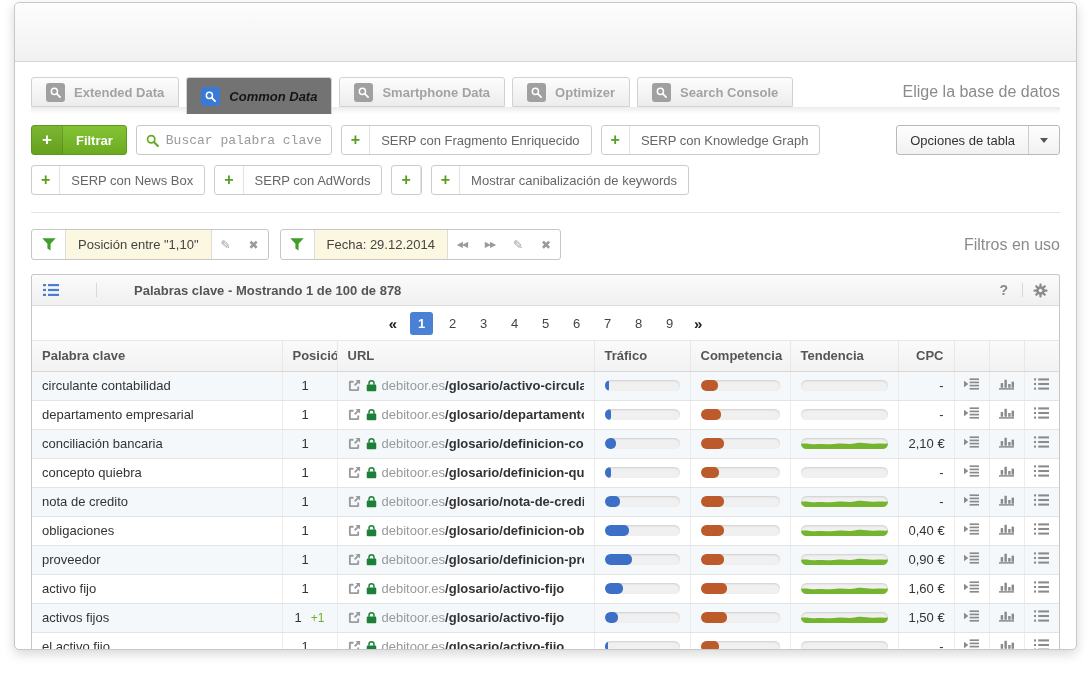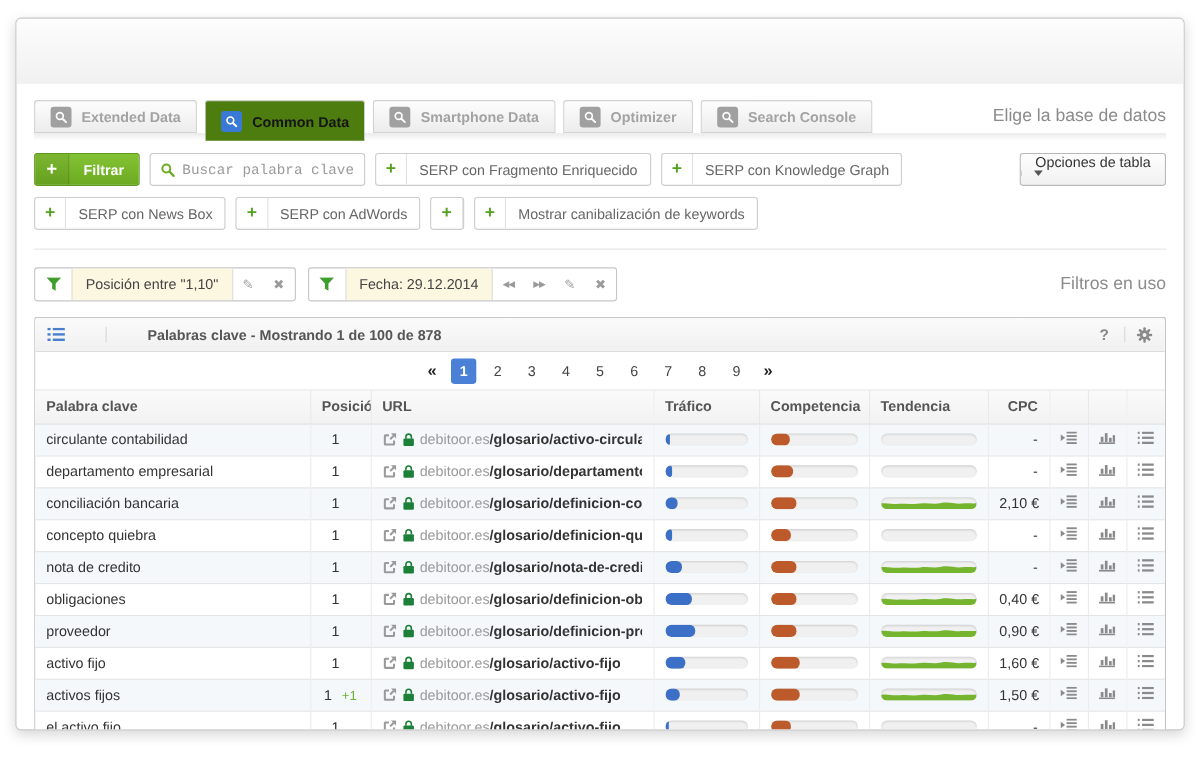--- a/index.html
+++ b/index.html
@@ -1,49 +1,49 @@
 <!DOCTYPE html>
 <html><head>
 <meta charset="utf-8">
 <style>
   * { box-sizing: border-box; margin: 0; padding: 0; }
   html,body { width:1091px; height:694px; background:#fff; font-family:"Liberation Sans", sans-serif; }
-  .window { position:absolute; left:14px; top:16px; width:1063px; height:648px;
+  .window { position:absolute; left:14px; top:2px; width:1063px; height:648px;
     background:#fff; border:1px solid #c8c8c8; border-radius:5px;
     box-shadow:0 4px 12px rgba(0,0,0,.16); overflow:hidden; }
   .win-head { height:59px; background:linear-gradient(#fdfdfd,#f1f1f1); border-bottom:1px solid #d6d6d6; border-radius:5px 5px 0 0; }
   .content { padding:0 16px; }
 
   
   .tabs-row { margin-top:15px; display:flex; align-items:flex-end; gap:7px; position:relative; }
   .tab { height:30px; padding:0 14px; display:flex; align-items:center; gap:9px;
     border:1px solid #d2d2d2; border-radius:3px 3px 0 0; background:linear-gradient(#fdfdfd,#ececec);
     color:#a3a3a3; font-weight:bold; font-size:13px; cursor:default; position:relative; }
-  .tab.active { height:37px; margin-bottom:-7px; background:#4d7c0f; color:#151515; border-bottom:0; z-index:2; }
+  .tab.active { height:37px; margin-bottom:-7px; background:#737373; color:#151515; border-bottom:0; z-index:2;font-style:italic; }
   .tabicon { width:19px; height:19px; border-radius:3px; background:#a0a0a0; display:flex; align-items:center; justify-content:center; flex:0 0 auto; }
   .tab.active .tabicon { background:#3b79d6; }
   .tabicon svg { width:11px; height:11px; color:#fff; }
   .tabs-caption { margin-left:auto; color:#8b8b8b; font-size:16px; padding-bottom:6px; }
   .row-shadow { height:7px; background:linear-gradient(#ebebeb,#ffffff); }
 
   
   .toolbar { display:flex; align-items:center; gap:9px; margin-top:11px; }
   .toolbar2 { margin-top:10px; }
   .btn-green { height:30px; display:flex; align-items:stretch; border:1px solid #5d9a1b; border-radius:3px;
     background:linear-gradient(#84c235,#6cab21); color:#fff; font-weight:bold; font-size:13px; overflow:hidden; cursor:pointer; }
   .btn-green .plus-seg { display:flex; align-items:center; padding:0 10px; font-size:17px; background:rgba(0,0,0,.06); border-right:1px solid rgba(0,0,0,.12); }
   .btn-green .lbl-seg { display:flex; align-items:center; padding:0 13px; }
   .search-box { height:30px; width:196px; border:1px solid #c9c9c9; border-radius:3px; background:#fff; display:flex; align-items:center; padding-left:9px; gap:7px; }
   .search-box svg { width:13px; height:13px; color:#6aab22; flex:0 0 auto; }
   .search-box input { border:none; outline:none; font-size:13px; color:#555; width:100%; font-family:Liberation Mono, monospace; background:transparent; }
   .search-box input::placeholder { color:#9a9a9a; }
   .btn-add { height:30px; border:1px solid #ccc; border-radius:3px; background:#fff; display:flex; align-items:stretch; font-size:13px; color:#666; overflow:hidden; cursor:pointer; }
   .btn-add .plus { display:flex; align-items:center; padding:0 9px; color:#55a01e; font-weight:bold; font-size:16px; border-right:1px solid #e2e2e2; }
   .btn-add .lbl { display:flex; align-items:center; padding:0 11px; }
-  .btn-options { margin-left:auto; height:30px; border:1px solid #b9b9b9; border-radius:3px; background:linear-gradient(#fefefe,#f1f1f1); display:flex; align-items:stretch; font-size:13px; color:#333; cursor:pointer;flex-direction:column; }
+  .btn-options { margin-left:auto; height:30px; border:1px solid #b9b9b9; border-radius:3px; background:linear-gradient(#fefefe,#f1f1f1); display:flex; align-items:stretch; font-size:13px; color:#333; cursor:pointer; }
   .btn-options .lbl { display:flex; align-items:center; padding:0 13px; }
   .btn-options .caret-seg { display:flex; align-items:center; padding:0 11px; border-left:1px solid #ccc; }
   .caret { width:0; height:0; border-left:4px solid transparent; border-right:4px solid transparent; border-top:5px solid #555; }
 
   .divider { height:1px; background:#e4e4e4; margin-top:17px; }
 
   
   .chips-row { margin-top:16px; display:flex; align-items:center; gap:11px; }
   .chip { height:31px; border:1px solid #c6c6c6; border-radius:3px; background:#fff; display:flex; align-items:stretch; overflow:hidden; }
   .chip-funnel { width:33px; display:flex; align-items:center; justify-content:center; }

